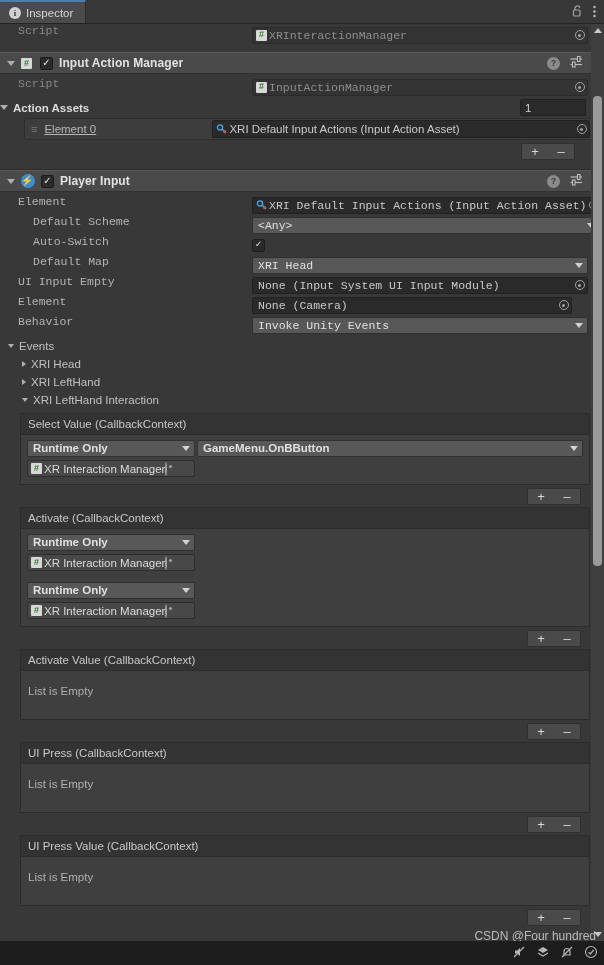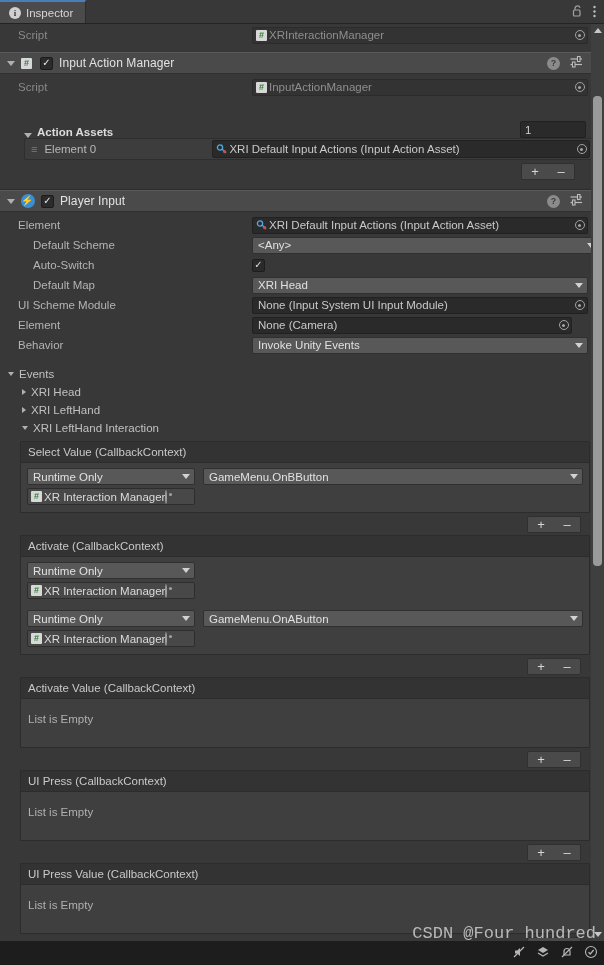--- a/index.html
+++ b/index.html
@@ -29,21 +29,21 @@
     width: 12px; height: 12px; border-radius: 50%;
     background: #d0d0d0; color: #3a3a3a;
     font-size: 9px; font-weight: bold; line-height: 12px;
     text-align: center; font-family: "Liberation Serif", serif;
   }
   .tabbar .spacer { flex: 1; }
   .tabbar-icons { display: flex; align-items: center; gap: 10px; padding-right: 8px; }
   .ic { opacity: .78; }
 
   
-  .row { display: flex; align-items: center; height: 20px; padding: 0 0 0 0; }
+  .row { display: flex; height: 20px; padding: 0 0 0 0; font-family: Liberation Mono, monospace; }
   .row-label { color: #b4b4b4; font-size: 11.5px; }
   .row-label.dim { color: #888888; }
   .lbl-col { width: 252px; flex: 0 0 252px; padding-left: 18px; }
   .lbl-col.ind1 { padding-left: 33px; }
   .val-col { flex: 1; padding-right: 18px; display: flex; align-items: center; }
 
   
   .objfield {
     flex: 1; height: 17px; background: #2a2a2a;
     border: 1px solid #212121; border-radius: 2px;
@@ -89,21 +89,21 @@
     border-radius: 2px; display: flex; align-items: center; justify-content: center;
     color: #dedede; font-size: 10px; line-height: 1;
   }
 
   
   .comp-header {
     height: 22px; background: #4a4a4a;
     border-top: 1px solid #5a5a5a; border-bottom: 1px solid #303030;
     display: flex; align-items: center; padding: 0 8px 0 7px; gap: 6px;
   }
-  .comp-header .title { font-size: 12px; font-weight: normal; color: #e2e2e2; letter-spacing: .1px; }
+  .comp-header .title { font-size: 12px; font-weight: bold; color: #e2e2e2; letter-spacing: .1px; }
   .comp-header .spacer { flex: 1; }
   .comp-header .hicons { display: flex; align-items: center; gap: 10px; }
   .foldout {
     width: 0; height: 0; border-left: 4.5px solid transparent; border-right: 4.5px solid transparent;
     border-top: 5.5px solid #b0b0b0;
   }
   .foldout.closed {
     border-top: 4.5px solid transparent; border-bottom: 4.5px solid transparent;
     border-left: 5.5px solid #b0b0b0; border-right: none;
   }
@@ -120,34 +120,34 @@
     color: #ffffff; font-size: 10px; line-height: 1;
   }
   .help-ico {
     width: 13px; height: 13px; border-radius: 50%; background: #8b8b8b;
     color: #3c3c3c; font-size: 9px; font-weight: bold;
     display: flex; align-items: center; justify-content: center; line-height: 1;
   }
   .kebab { color: #b4b4b4; font-size: 12px; letter-spacing: 0; line-height: 8px; }
 
   
-  .arr-header { display: flex; align-items: flex-end; height: 21px; padding-left: 24px; margin-top: 20px; }
+  .arr-header { display: flex; align-items: center; height: 21px; padding-left: 0; }
   .arr-header .t { font-weight: bold; color: #dcdcdc; font-size: 11.5px; margin-left: 5px; }
   .size-field {
     width: 66px; height: 17px; background: #2a2a2a; border: 1px solid #212121;
     border-radius: 2px; color: #d0d0d0; font-size: 11.5px;
     display: flex; align-items: center; padding-left: 4px; margin-right: 18px;
   }
   .elem-row {
     margin: 0 10px 0 24px; height: 22px; background: #3d3d3d;
     border: 1px solid #2e2e2e; border-radius: 2px;
     display: flex; align-items: center; padding: 0 3px 0 6px; gap: 8px;
   }
   .drag-handle { color: #7d7d7d; font-size: 11px; line-height: 1; letter-spacing: -1px; }
-  .elem-row .name { color: #b8b8b8; flex: 0 0 160px; }
+  .elem-row .name { color: #b8b8b8; flex: 0 0 160px; text-decoration: underline; }
 
   .plusminus-bar { height: 22px; display: flex; justify-content: flex-end; align-items: center; padding-right: 29px; }
   .pm-box {
     height: 17px; display: flex; align-items: center; gap: 0;
     background: #4a4a4a; border: 1px solid #303030; border-radius: 2px;
   }
   .pm-btn {
     width: 26px; height: 100%; display: flex; align-items: center; justify-content: center;
     color: #d8d8d8; font-size: 13px; line-height: 1;
   }
@@ -160,21 +160,21 @@
   .evt-panel {
     margin: 0 14px 0 20px; border: 1px solid #2c2c2c; background: #3f3f3f; border-radius: 1px;
   }
   .evt-title {
     height: 21px; background: #333333; border-bottom: 1px solid #2c2c2c;
     display: flex; align-items: center; padding-left: 7px;
     color: #c9c9c9; font-size: 11.5px;
   }
   .evt-body { padding: 4px 6px 5px 6px; }
   .evt-entry { margin-bottom: 1px; }
-  .evt-line1 { display: flex; gap: 8px; align-items: flex-end; height: 18px; }
+  .evt-line1 { display: flex; gap: 2px; align-items: center; height: 18px; font-weight: bold; }
   .evt-dd-small { width: 168px; flex: 0 0 168px; }
   .evt-dd-big { flex: 1; }
   .evt-line2 { display: flex; gap: 8px; align-items: center; height: 19px; margin-top: 2px; }
   .objref-small {
     width: 168px; flex: 0 0 168px; height: 17px; background: #484848;
     border: 1px solid #2d2d2d; border-radius: 2px;
     display: flex; align-items: center; padding-left: 3px;
     color: #dadada; font-size: 11.5px; white-space: nowrap; overflow: hidden;
   }
   .evt-empty { color: #b0b0b0; font-size: 11.5px; padding: 14px 0 22px 7px; }
@@ -193,22 +193,22 @@
 
   
   .statusbar {
     position: absolute; left: 0; right: 0; bottom: 0; height: 24px;
     background: #1d1d1d; display: flex; align-items: center; justify-content: flex-end;
     padding-right: 6px; gap: 10px;
   }
   .statusbar .sb-ico { opacity: .85; }
   .watermark {
     position: absolute; right: 8px; bottom: 22px;
-    color: #cfcfcf; font-size: 17px; opacity: .85; white-space: nowrap;
-    font-family: Liberation Mono, monospace;
+    color: #cfcfcf; font-size: 12px; opacity: .85; white-space: nowrap;
+    font-family: Liberation Sans, sans-serif;
   }
   .content { position: relative; }
   .sep-line { height: 1px; background: #2c2c2c; }
   .pad6 { height: 6px; }
   .pad3 { height: 3px; }
 </style>
 </head>
 <body>
 
 <div id="app">
@@ -397,21 +397,21 @@
       <div class="lbl-col ind1"><span class="row-label">Default Map</span></div>
       <div class="val-col" style="padding-right:16px">
         <div class="dropdown">
           <span class="txt">XRI Head</span>
           <span class="caret-d"></span>
         </div>
       </div>
     </div>
 
     <div class="row">
-      <div class="lbl-col"><span class="row-label">UI Scheme Module</span></div>
+      <div class="lbl-col"><span class="row-label">UI Input Empty</span></div>
       <div class="val-col" style="padding-right:16px">
         <div class="objfield">
           <span class="txt" style="padding-left:2px">None (Input System UI Input Module)</span>
           <span class="picker">
               <span class="dot-target"></span>
             </span>
         </div>
       </div>
     </div>
 
@@ -430,21 +430,21 @@
     <div class="row">
       <div class="lbl-col"><span class="row-label">Behavior</span></div>
       <div class="val-col" style="padding-right:16px">
         <div class="dropdown">
           <span class="txt">Invoke Unity Events</span>
           <span class="caret-d"></span>
         </div>
       </div>
     </div>
 
-    <div class="tree-row" style="padding-left:8px;margin-top:10px">
+    <div class="tree-row" style="padding-left:8px;margin-top:2px">
       <span class="foldout sm"></span>
       <span class="lab">Events</span>
     </div>
     <div class="tree-row" style="padding-left:22px">
       <span class="foldout sm closed"></span>
       <span class="lab">XRI Head</span>
     </div>
     <div class="tree-row" style="padding-left:22px">
       <span class="foldout sm closed"></span>
       <span class="lab">XRI LeftHand</span>
@@ -502,24 +502,20 @@
               <span class="cs-ico">#</span>
               <span class="txt">XR Interaction Manager</span>
               <span class="picker"><span class="dot-target"></span></span>
             </div>
           </div>
         </div>
         <div class="evt-entry" style="margin-top:9px">
           <div class="evt-line1">
             <div class="dropdown evt-dd-small">
               <span class="txt">Runtime Only</span>
-              <span class="caret-d"></span>
-            </div>
-            <div class="dropdown evt-dd-big">
-              <span class="txt">GameMenu.OnAButton</span>
               <span class="caret-d"></span>
             </div>
           </div>
           <div class="evt-line2">
             <div class="objref-small">
               <span class="cs-ico">#</span>
               <span class="txt">XR Interaction Manager</span>
               <span class="picker"><span class="dot-target"></span></span>
             </div>
           </div>

